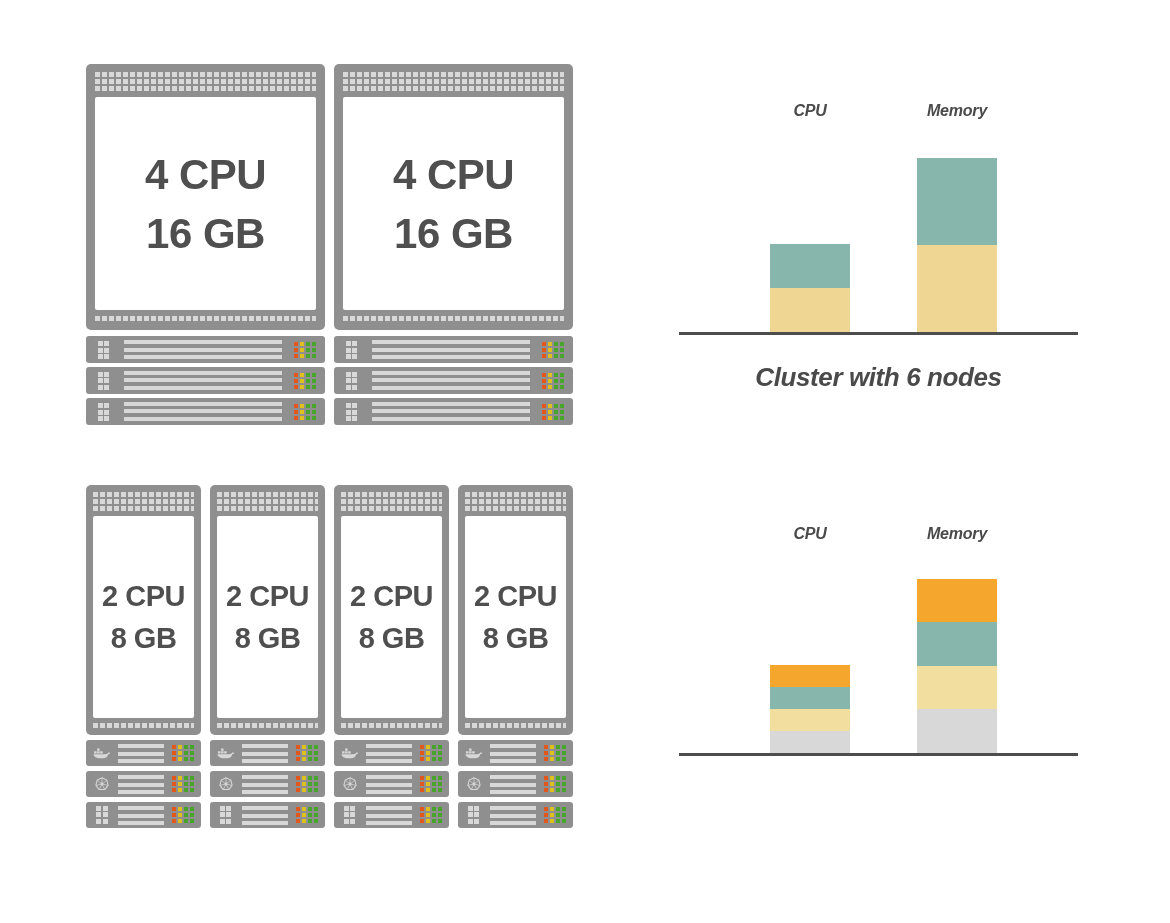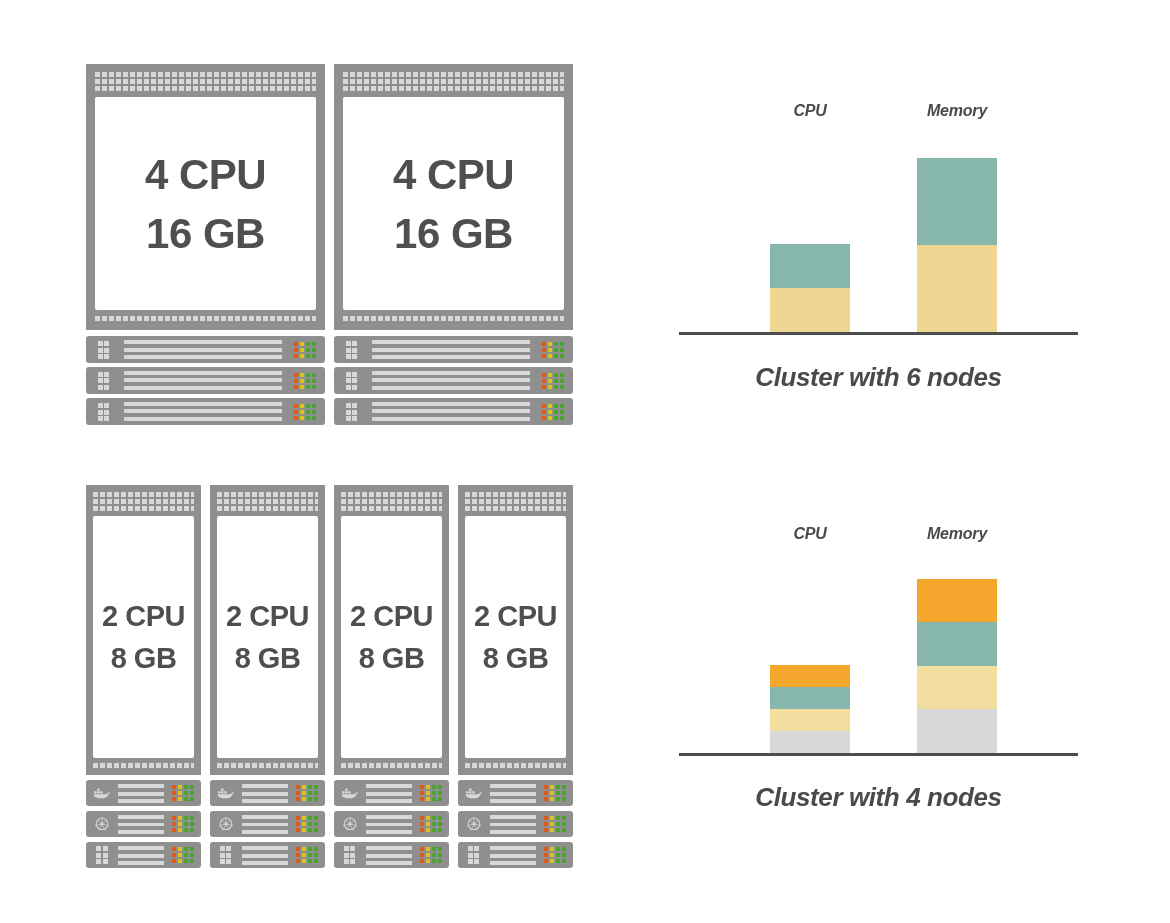--- a/index.html
+++ b/index.html
@@ -7,23 +7,23 @@
   #canvas{position:relative;width:1170px;height:923px;background:var(--page-bg,#fff);overflow:hidden;}
 
   .cluster-group{position:absolute;display:flex;gap:9px;}
   #cluster-group-top{left:86px;top:64px;}
   #cluster-group-bottom{left:86px;top:485px;}
 
   .rack{display:flex;flex-direction:column;}
   .rack-wide{width:239px;}
   .rack-narrow{width:115px;}
 
-  .rack-main{display:flex;flex-direction:column;background:var(--rack-body);border-radius:0;}
+  .rack-main{display:flex;flex-direction:column;background:var(--rack-body);border-radius:5px;}
   .rack-wide .rack-main{height:266px;}
-  .rack-narrow .rack-main{height:290px;}
+  .rack-narrow .rack-main{height:250px;}
 
   .vent-grid{height:19px;margin:8px 9px 0;
     background-image:
       repeating-linear-gradient(0deg, transparent 0 5px, var(--rack-body) 5px 7px),
       repeating-linear-gradient(90deg, var(--rack-detail) 0 5px, transparent 5px 7px);}
   .rack-narrow .vent-grid{margin:7px 7px 0;}
 
   .rack-screen{flex:1;margin:6px 9px 0;background:#fff;border-radius:2px;
     display:flex;flex-direction:column;align-items:center;justify-content:center;}
   .rack-narrow .rack-screen{margin:5px 7px 0;}
@@ -564,15 +564,14 @@
         <div class="bar-seg" style="height: 22px; background: rgb(216, 216, 216);"></div>
       </div>
       <div class="cat-label" style="left: 218px; top: 7px;">Memory</div>
       <div class="bar" style="left: 238px; width: 80px; top: 60.92px; height: 174.08px;">
         <div class="bar-seg" style="height: 43.52px; background: rgb(245, 166, 45);"></div>
         <div class="bar-seg" style="height: 43.52px; background: rgb(135, 182, 173);"></div>
         <div class="bar-seg" style="height: 43.52px; background: rgb(242, 223, 160);"></div>
         <div class="bar-seg" style="height: 43.52px; background: rgb(216, 216, 216);"></div>
       </div>
       <div class="axis-line" style="top: 235px;"></div>
-      <div class="chart-title" style="top: 264px;">Cluster with 4 nodes</div>
     </div>
   </div>
 
 </body></html>

